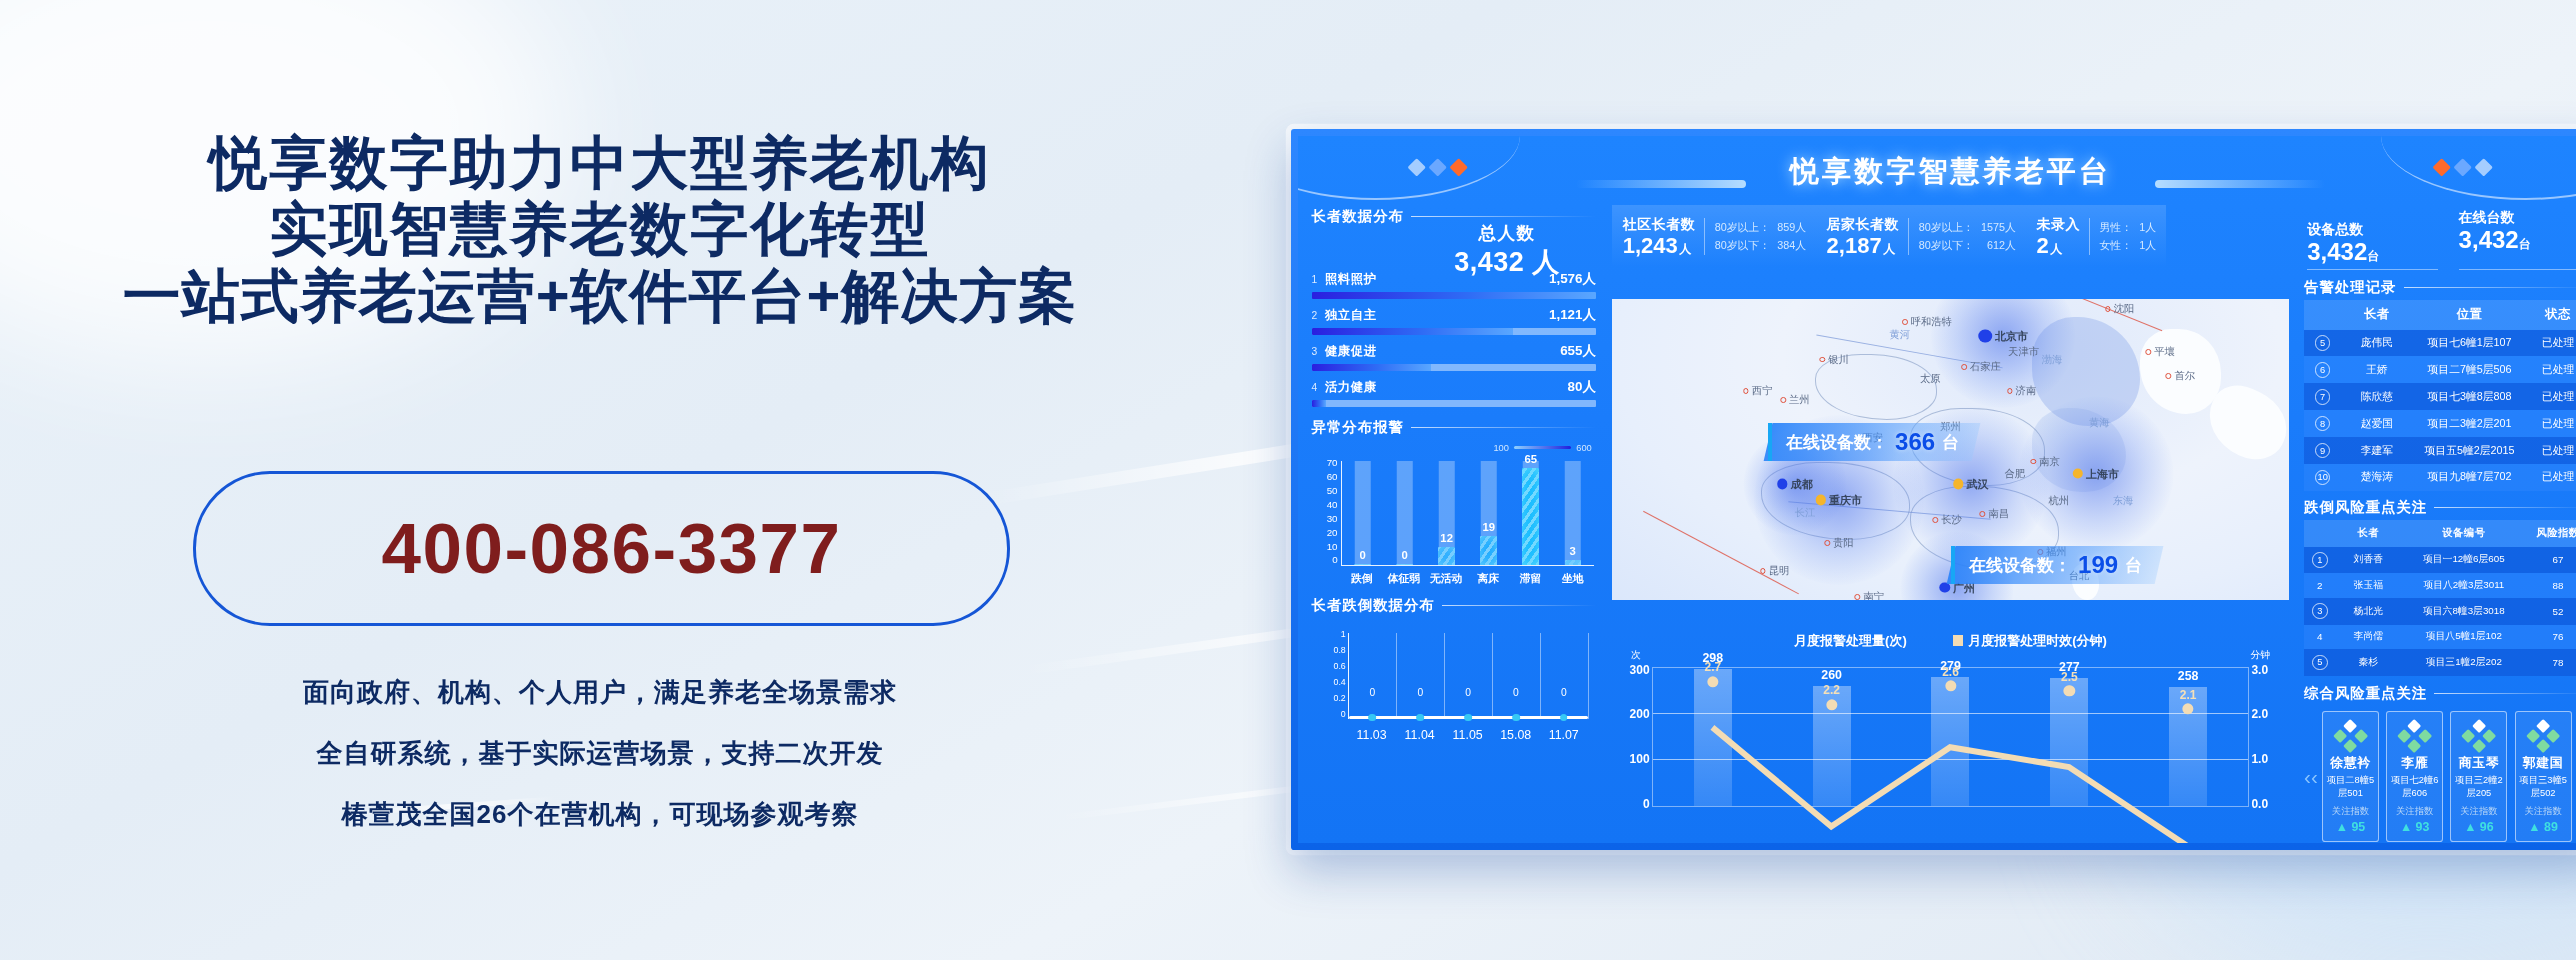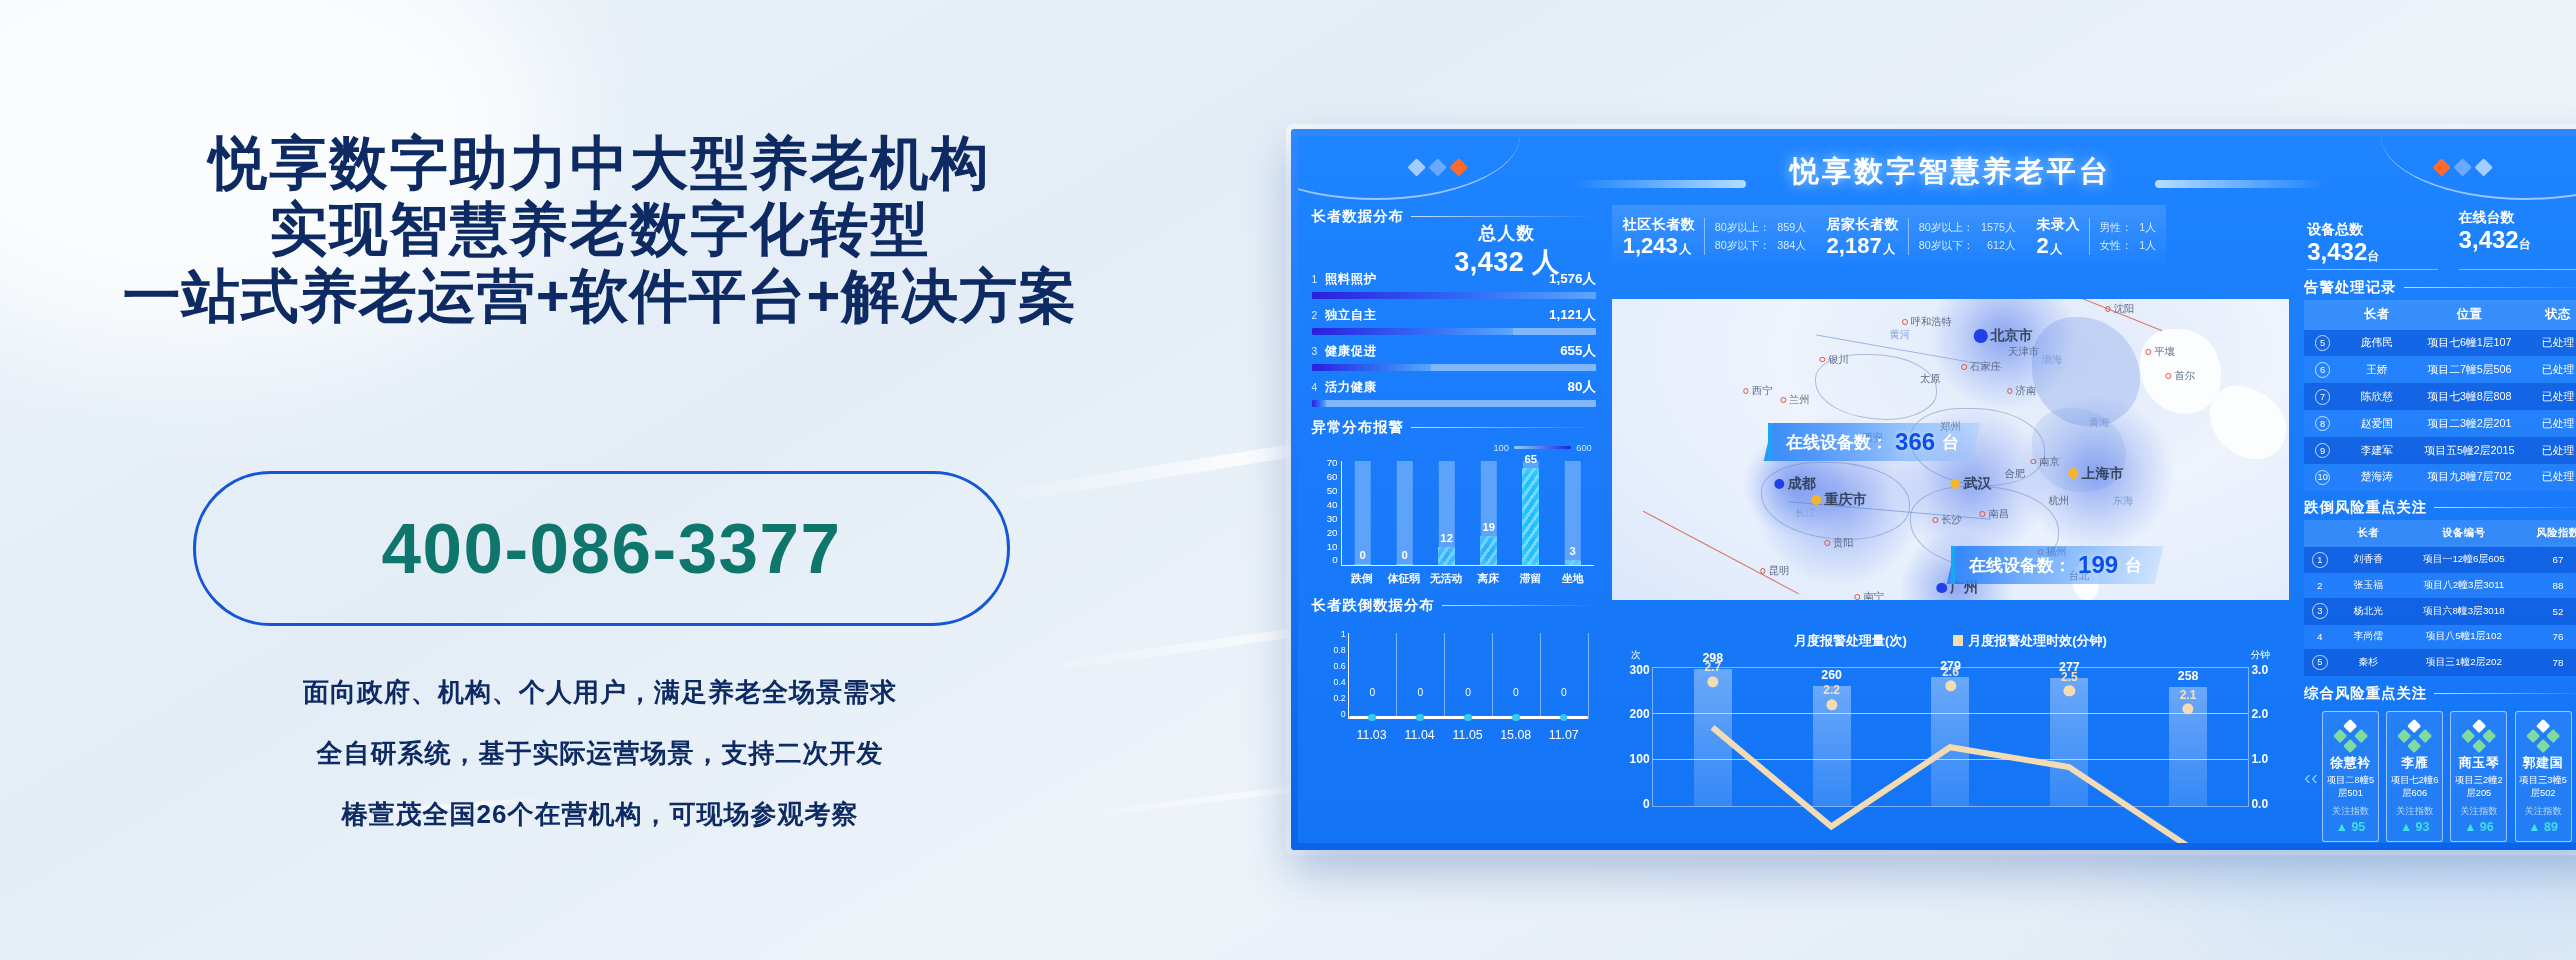--- a/index.html
+++ b/index.html
@@ -16,21 +16,21 @@
   
   .left-col{position:absolute;left:0;top:0;width:1206px;height:960px;}
   .headline{position:absolute;left:0;top:131px;width:1200px;text-align:center;color:#0d2a63;
     font-weight:bold;letter-spacing:1px;}
   .headline .l1{font-size:58px;line-height:64px;letter-spacing:2.1px;}
   .headline .l2{font-size:58px;line-height:67px;letter-spacing:2.1px;}
   .headline .l3{font-size:58px;line-height:67px;letter-spacing:1px;}
 
   .phone-pill{position:absolute;left:193px;top:471px;width:817px;height:155px;
     border:3.6px solid #1556d6;border-radius:77px;display:flex;align-items:center;justify-content:center;}
-  .phone-num{font-size:71px;font-weight:bold;color:#0f766e;letter-spacing:1.5px;margin-left:20px;}
+  .phone-num{font-size:71px;font-weight:bold;color:#7f1d1d;letter-spacing:1.5px;margin-left:20px;}
 
   .bullets{position:absolute;left:0;top:662px;width:1200px;text-align:center;color:#0d2a63;}
   .bullets div{font-size:26px;line-height:61px;font-weight:600;letter-spacing:1px;}
 
   
   .device{position:absolute;left:1291px;top:129px;width:1319px;height:721px;}
   .device-frame{position:absolute;inset:0;background:linear-gradient(180deg,#2d87ff,#0b63e8);
     border-radius:3.1px;box-shadow:0 20.6px 46px rgba(20,70,160,.30), 0 0 0 5.2px rgba(255,255,255,.65);}
   .screen{position:absolute;left:7.2px;top:7.2px;right:7.2px;bottom:7.2px;
     background:linear-gradient(180deg,#1e84ff 0%,#1a7cfb 40%,#1374f5 100%);overflow:hidden;}
@@ -104,21 +104,21 @@
   .stat-sub{border-left:1px solid rgba(255,255,255,.45);padding-left:9.3px;color:#d4e9ff;font-size:10.8px;line-height:1.7;white-space:nowrap;}
   .stat-sub .row{display:flex;gap:7.2px;}
   .stat-sub .row span:last-child{margin-left:auto;}
 
   
   .map-wrap{position:relative;flex:1;margin:2.1px 2.1px 1px 2.1px;background:
      radial-gradient(ellipse at 62% 18%,#dfe9fb 0%,#eef3fc 42%,#e7effc 70%,#dbe7fb 100%);
      overflow:hidden;}
   .city{position:absolute;transform:translate(-50%,-50%);display:flex;align-items:center;gap:3.1px;font-size:10.3px;color:#5a6a86;white-space:nowrap;}
   .city .pin{width:5.7px;height:5.7px;border-radius:50%;border:1.5px solid #e0513c;box-sizing:border-box;}
-  .city.big{color:#37465f;font-weight:600;font-size:14px;}
+  .city.big{color:#37465f;font-weight:600;font-size:11px;}
   .city .dotY{width:10.3px;height:10.3px;border-radius:50%;background:#f5b52c;}
   .city .dotB{width:13.4px;height:13.4px;border-radius:50%;background:#2040e8;}
   .sea-lab{position:absolute;transform:translate(-50%,-50%);color:#7f9fd8;font-size:10.3px;}
   .halo{position:absolute;transform:translate(-50%,-50%);border-radius:50%;
      background:radial-gradient(circle,rgba(70,110,235,.55) 0%,rgba(90,130,240,.22) 45%,rgba(120,160,245,0) 72%);}
   .prov{position:absolute;border:0.5px solid rgba(120,145,190,.55);border-radius:38% 55% 42% 60%;}
   .seaarea{position:absolute;background:rgba(120,155,230,.33);border-radius:40% 60% 45% 55%;}
   .landmass{position:absolute;background:#fbfdff;border-radius:40% 55% 45% 60%;}
   .redline{position:absolute;border-top:1px solid rgba(222,72,54,.75);}
   .riverline{position:absolute;border-top:1px solid rgba(120,150,215,.7);}

